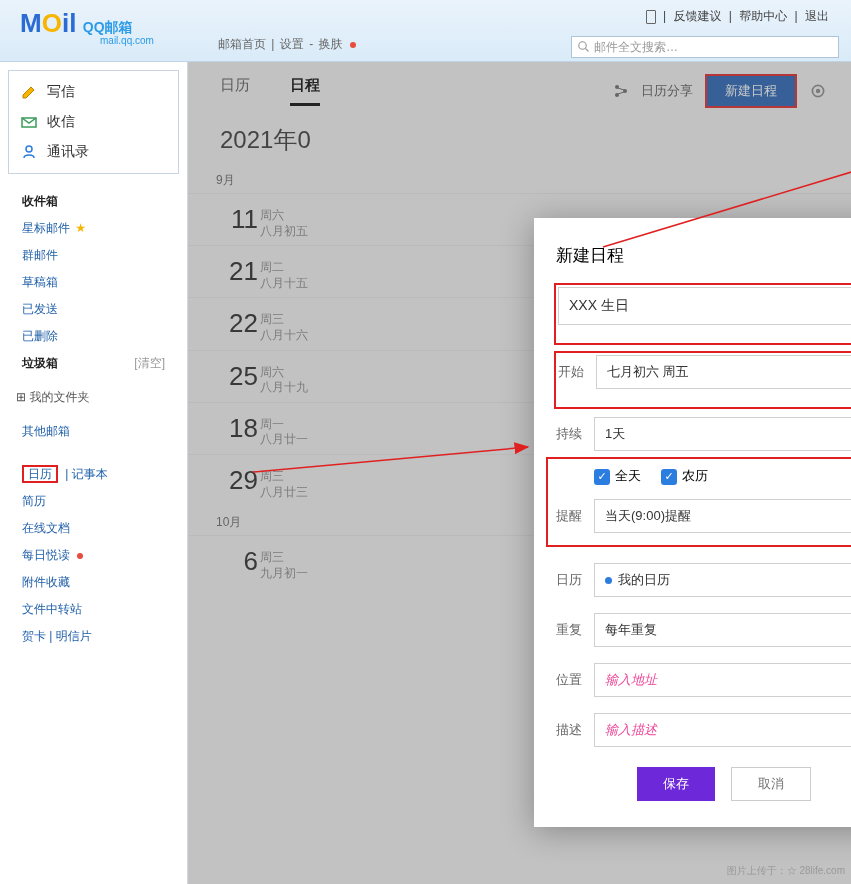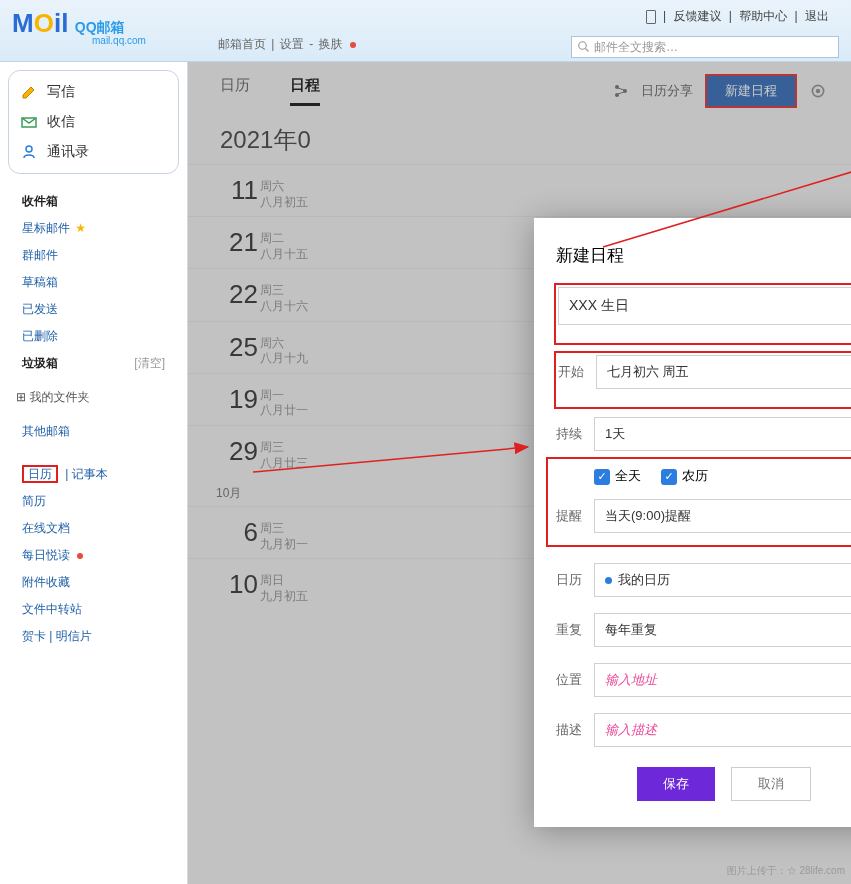--- a/index.html
+++ b/index.html
@@ -1,34 +1,34 @@
 <!DOCTYPE html>
 <html><head>
 <meta charset="utf-8">
 <style>
 * { margin: 0; padding: 0; box-sizing: border-box; font-family: "Microsoft YaHei", Arial, sans-serif; }
 body { width: 851px; height: 884px; background: #fff; position: relative; overflow: hidden; }
 
 .header { height: 62px; background: linear-gradient(#eaf3fb, #d9ebf8); border-bottom: 1px solid #c0d4e6; position: relative; }
-.logo-area { position: absolute; left: 12px; top: 8px; }
+.logo-area { position: absolute; left: 20px; top: 8px; }
 .logo-text { font-size: 26px; font-weight: bold; color: #2b6cd4; }
 .logo-text .o1 { color: #f7b500; }
 .logo-sub { color: #2b9be8; font-size: 14px; font-weight: bold; margin-left: 2px; }
 .logo-domain { color: #2b9be8; font-size: 10px; display: block; margin-left: 60px; margin-top: -4px; padding-left: 20px; }
 .top-nav { position: absolute; left: 218px; top: 36px; font-size: 12px; color: #666; }
 .top-nav span { margin-right: 2px; }
 .top-nav .dot { width: 6px; height: 6px; background: #e74c3c; border-radius: 50%; display: inline-block; vertical-align: middle; margin-left: 2px; }
 .top-right { position: absolute; right: 20px; top: 8px; font-size: 12px; color: #444; }
 .top-right span { margin: 0 2px; }
 .search-box { position: absolute; right: 12px; top: 36px; width: 268px; height: 22px; border: 1px solid #b0c4d8; background: #fff; display: flex; align-items: center; padding: 0 6px; font-size: 12px; color: #999; }
 .search-box svg { width: 12px; height: 12px; margin-right: 4px; }
 
 .main { display: flex; height: 822px; }
 .sidebar { width: 188px; background: #fff; border-right: 1px solid #d0d8e0; padding: 8px; position: relative; }
-.sidebar-panel { border: 1px solid #c8d4e2; border-radius: 12px; background: #fff; }
+.sidebar-panel { border: 1px solid #c8d4e2; border-radius: 0; background: #fff; }
 .compose-list { padding: 6px 0; }
 .compose-item { display: flex; align-items: center; padding: 6px 12px; font-size: 14px; color: #333; cursor: pointer; }
 .compose-item svg { width: 16px; height: 16px; margin-right: 10px; }
 .folder-list { padding: 6px 0; margin-top: 8px; }
 .folder-item { padding: 5px 14px; font-size: 12px; color: #1f5fa8; cursor: pointer; display: flex; justify-content: space-between; }
 .folder-item.bold { font-weight: bold; color: #222; }
 .folder-item .clear { color: #999; font-weight: normal; }
 .folder-item .star { color: #f7b500; margin-left: 2px; }
 .folder-item .dotred { width: 6px; height: 6px; background: #e74c3c; border-radius: 50%; display: inline-block; vertical-align: middle; margin-left: 4px; }
 .folder-header { padding: 6px 8px; font-size: 12px; color: #555; }
@@ -197,55 +197,52 @@
         <span>日历分享</span>
         <div class="new-event-btn">新建日程</div>
         <svg class="gear" viewBox="0 0 16 16">
             <circle cx="8" cy="8" r="5" fill="none" stroke="#888" stroke-width="1.5"></circle>
             <circle cx="8" cy="8" r="2" fill="#888"></circle>
           </svg>
       </div>
     </div>
     <div class="cal-title">2021年0</div>
     <div class="side-text">主题, 共享成员</div>
+    <div class="month-label">9月</div>
     <div id="events1">
         <div class="event-row">
           <div class="day">11</div>
           <div class="meta">周六<br>八月初五</div>
         </div>
         <div class="event-row">
           <div class="day">21</div>
           <div class="meta">周二<br>八月十五</div>
         </div>
         <div class="event-row">
           <div class="day">22</div>
           <div class="meta">周三<br>八月十六</div>
         </div>
         <div class="event-row">
           <div class="day">25</div>
           <div class="meta">周六<br>八月十九</div>
         </div>
         <div class="event-row">
-          <div class="day">19</div>
+          <div class="day">18</div>
           <div class="meta">周一<br>八月廿一</div>
         </div>
         <div class="event-row">
           <div class="day">29</div>
           <div class="meta">周三<br>八月廿三</div>
         </div>
       </div>
     <div class="month-label">10月</div>
     <div id="events2">
         <div class="event-row">
           <div class="day">6</div>
           <div class="meta">周三<br>九月初一</div>
-        </div>
-        <div class="event-row">
-          <div class="day">10</div>
-          <div class="meta">周日<br>九月初五</div>
         </div>
       </div>
 
     <div class="modal">
       <div class="modal-title">新建日程</div>
       <div class="redbox">
         <div class="title-input">
             <span>XXX 生日</span>
           </div>
       </div>

